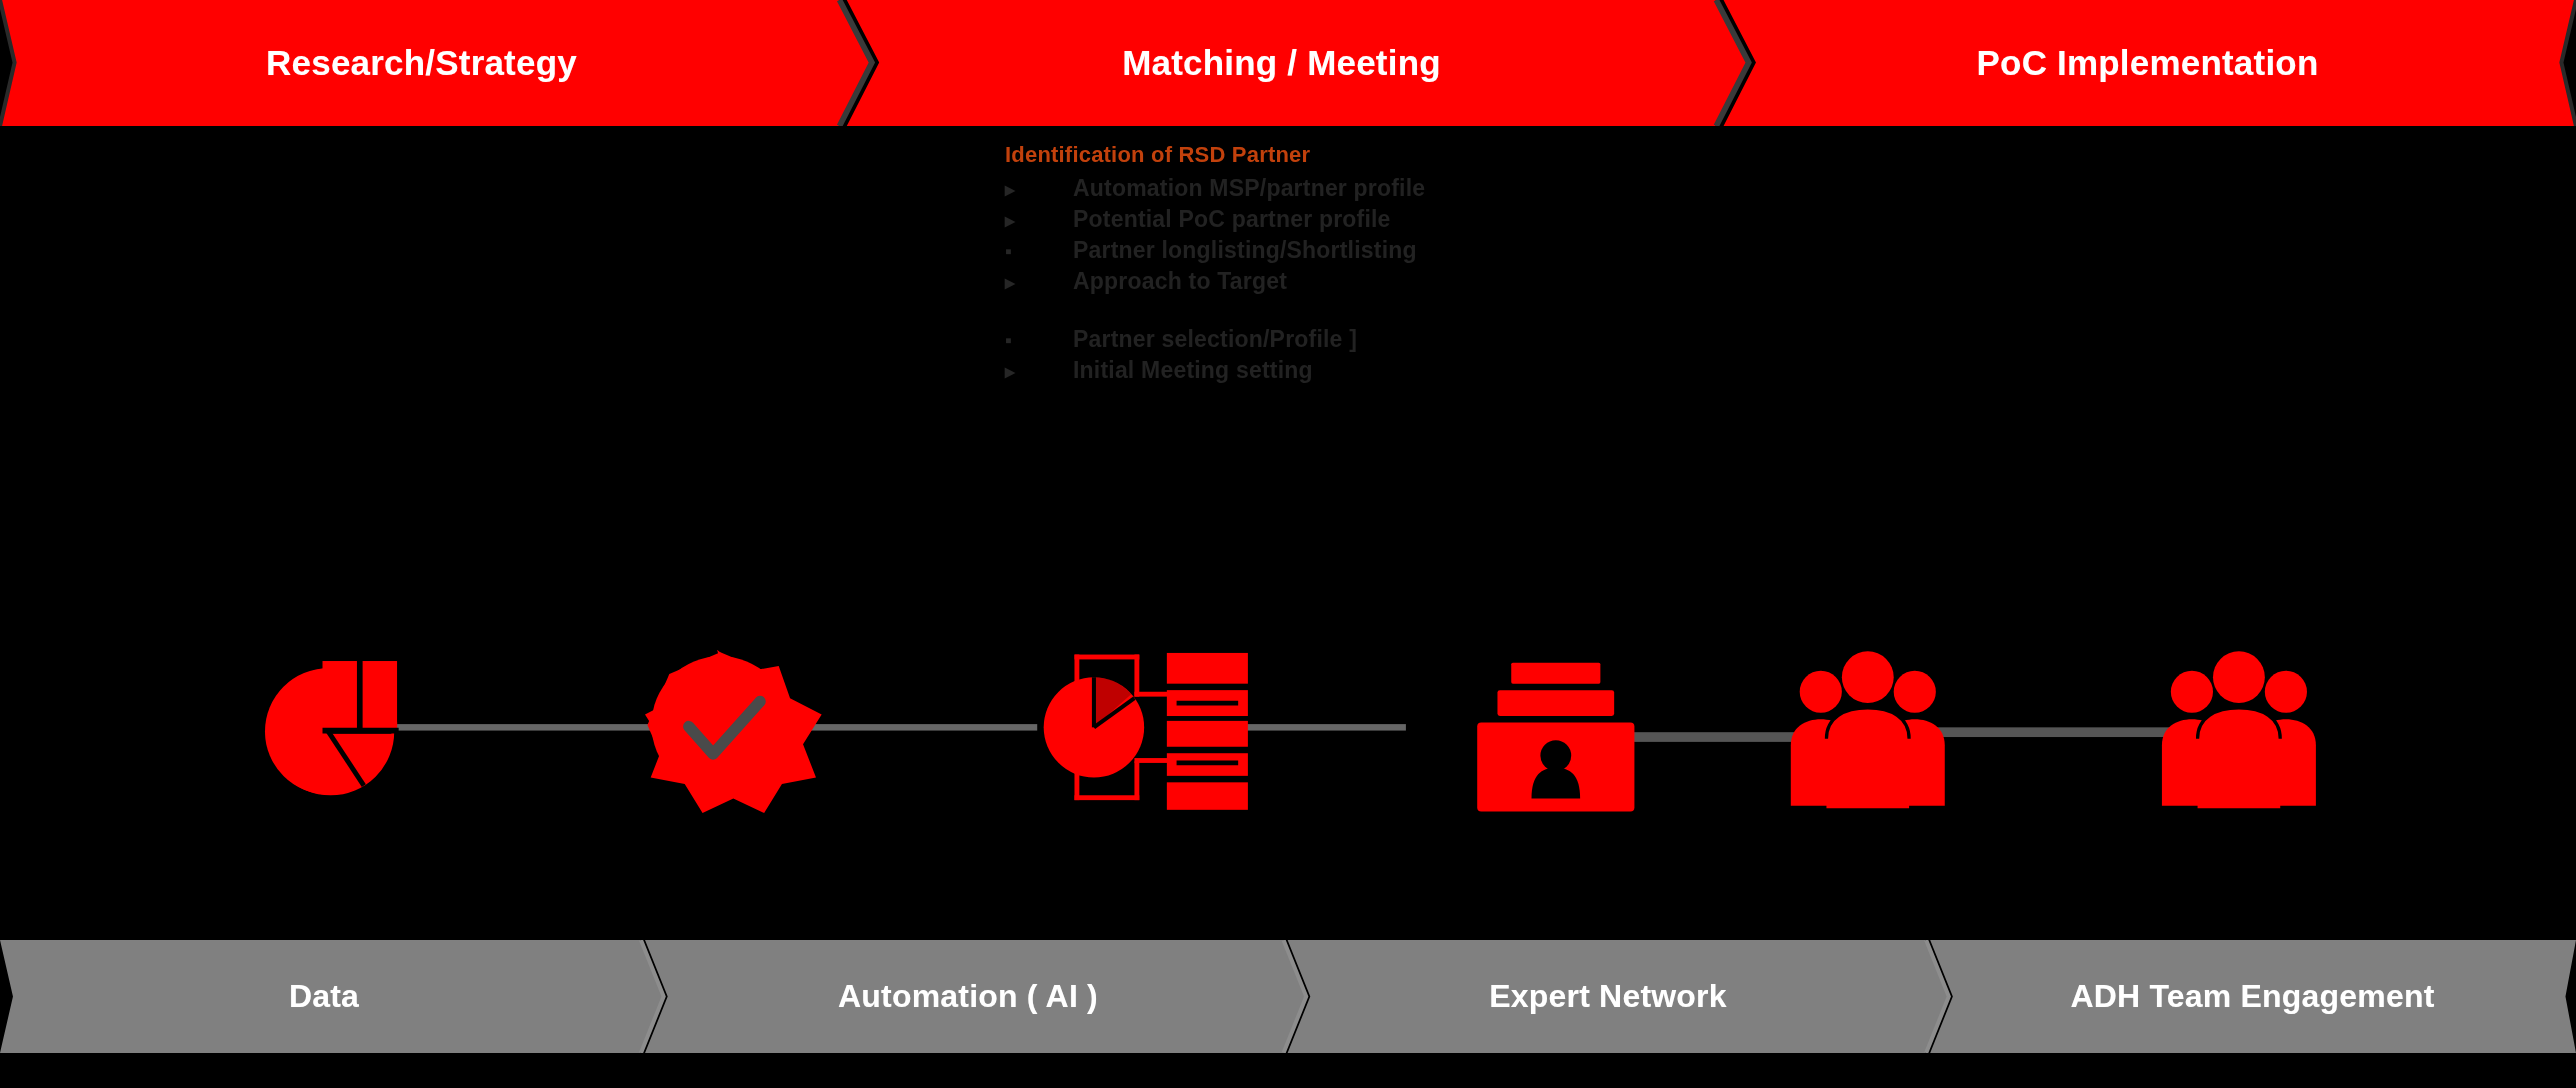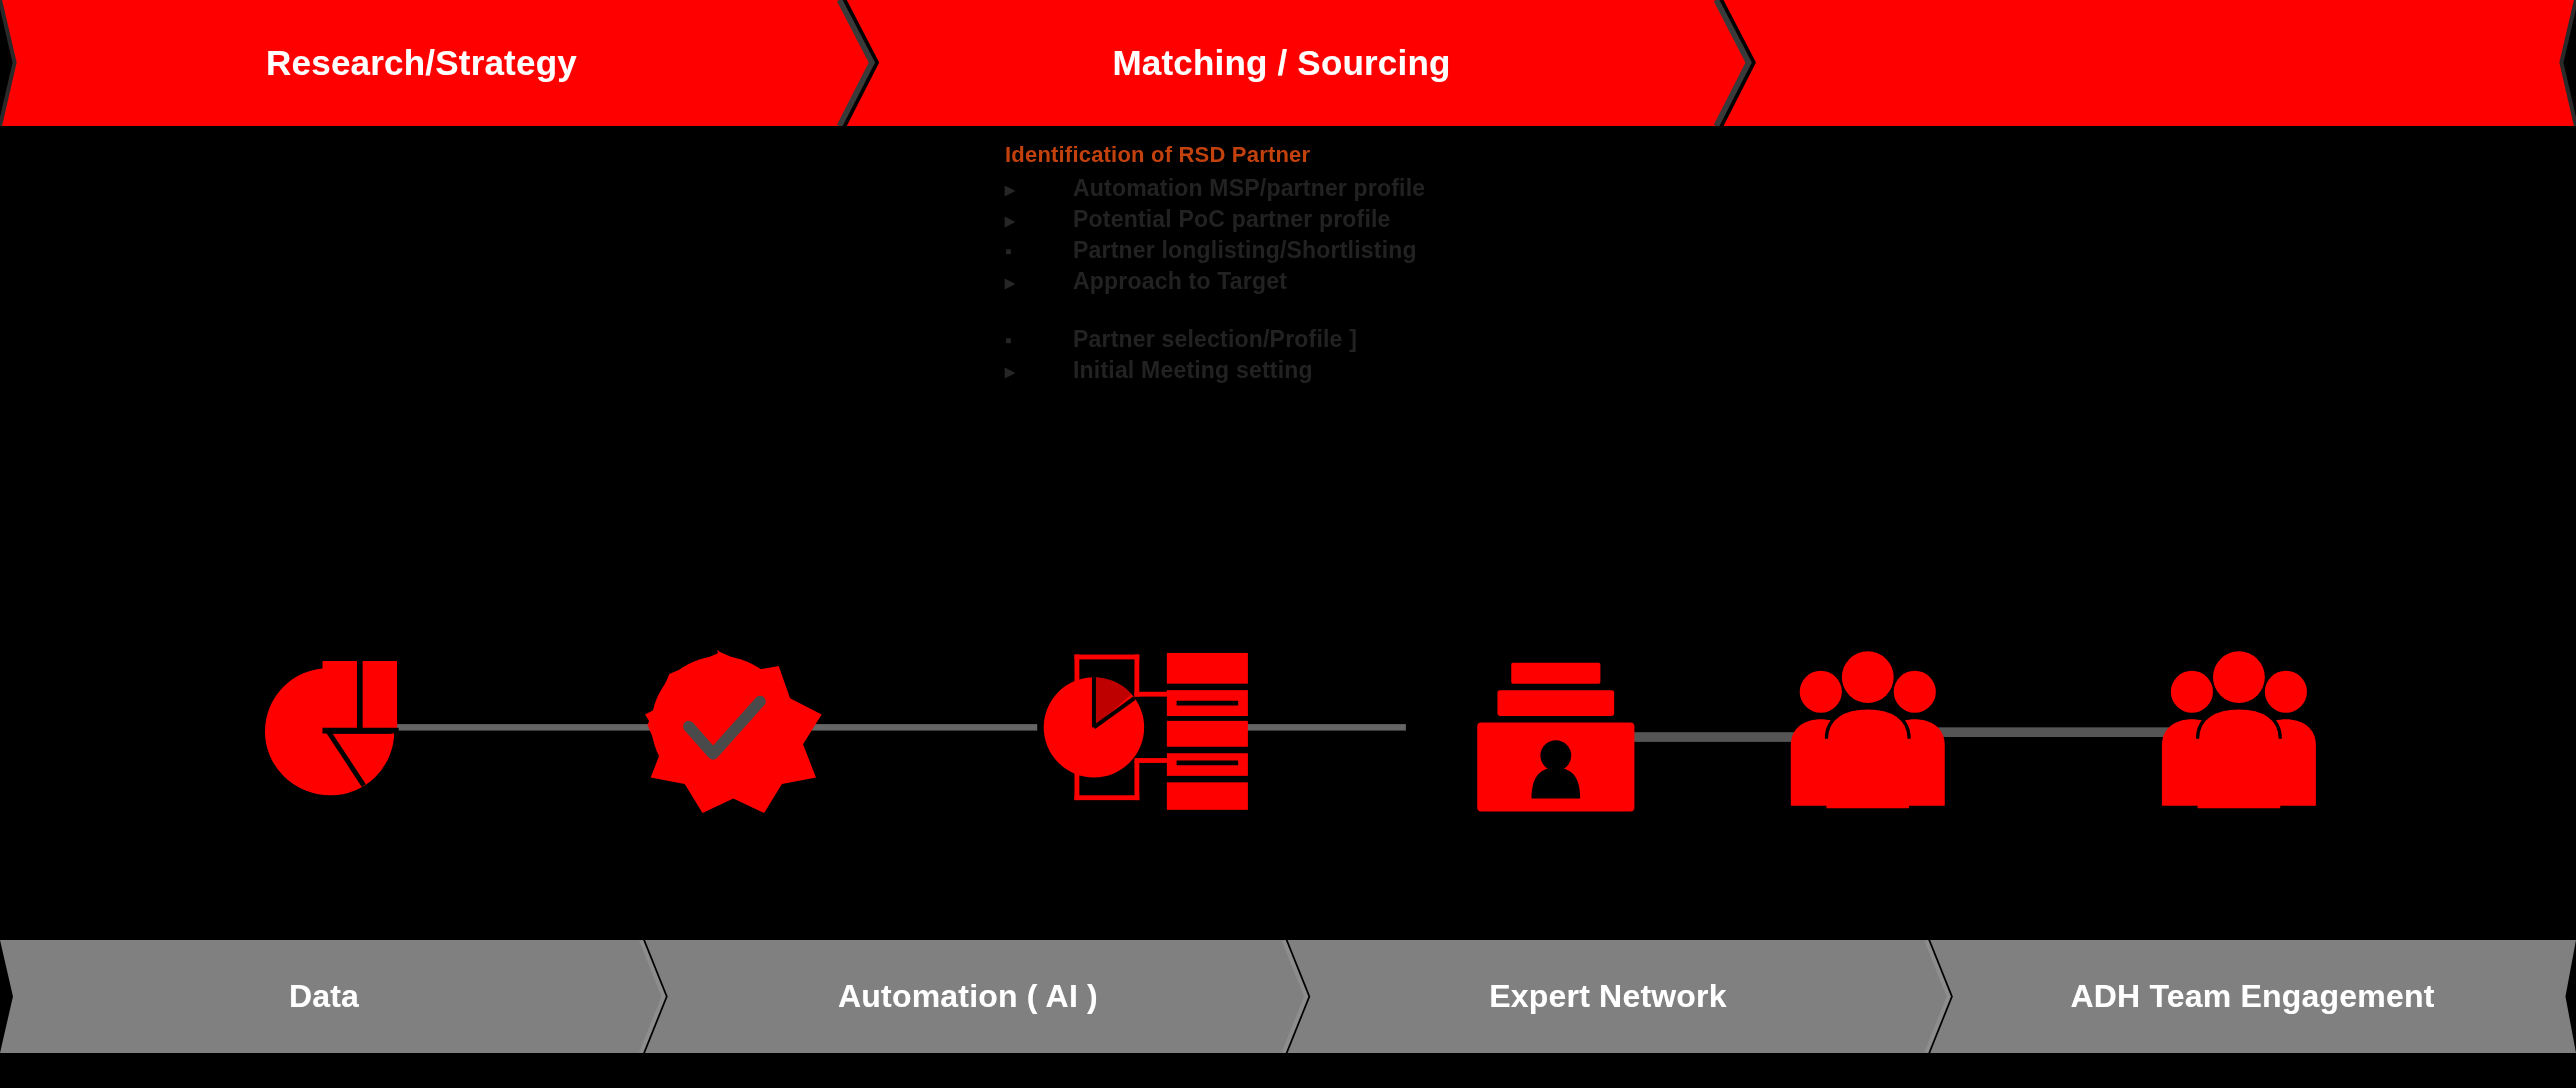--- a/index.html
+++ b/index.html
@@ -157,21 +157,22 @@
     <path d="M 2127 0 L 3179 0 L 3161 77 L 3179 155 L 2127 155 L 2167 77 Z" fill="#FF0000"></path>
 
     <path d="M 1036 0 L 1076 77 L 1036 155" fill="none" stroke="#3a3a3a" stroke-width="7"></path>
     <path d="M 2118 0 L 2158 77 L 2118 155" fill="none" stroke="#3a3a3a" stroke-width="7"></path>
 
     <path d="M 0 0 L 18 77 L 0 155" fill="none" stroke="#2a2a2a" stroke-width="5"></path>
     <path d="M 3179 0 L 3161 77 L 3179 155" fill="none" stroke="#2a2a2a" stroke-width="5"></path>
   </svg>
 
   <div class="phase-label" id="phase-label-0">Research/Strategy</div>
-  <div class="phase-label" id="phase-label-1">Matching / Sourcing</div>
+  <div class="phase-label" id="phase-label-1">Matching / Meeting</div>
+  <div class="phase-label" id="phase-label-2">PoC Implementation</div>
 </div>
 
 <div id="detail-text-block">
 
   <div class="detail-heading">Identification of RSD Partner</div>
 
   <ul class="detail-list">
     <li class="detail-item">
       <span class="detail-bullet">▸</span>
       <span class="detail-item-text">Automation MSP/partner profile</span>

